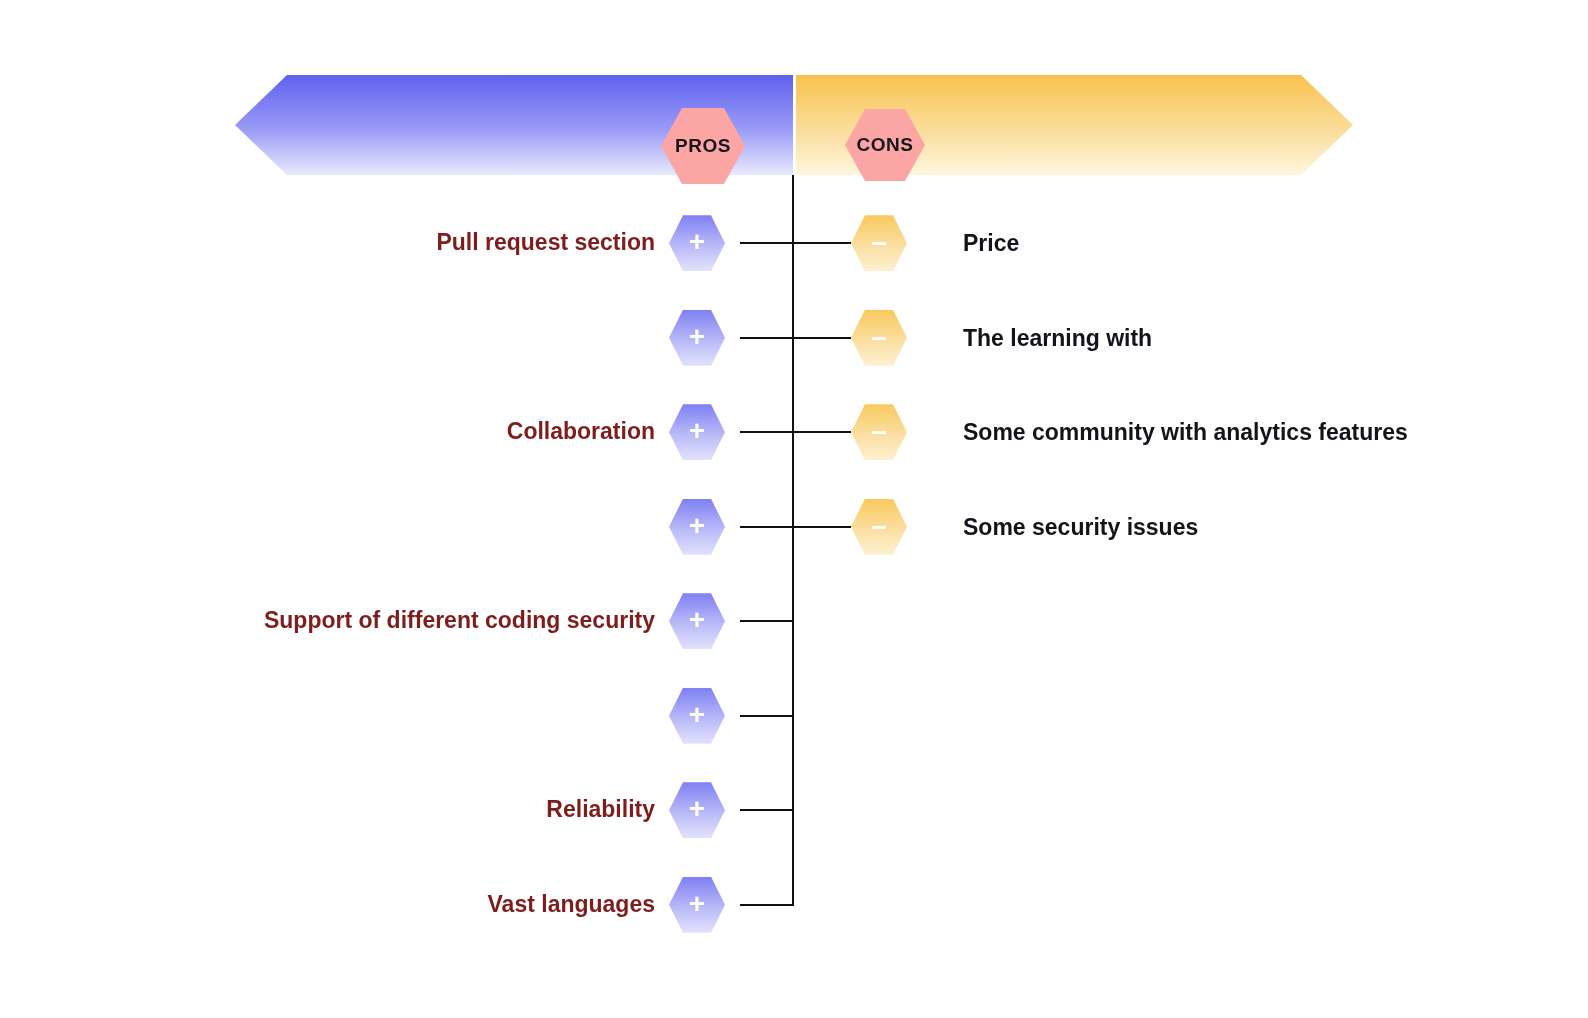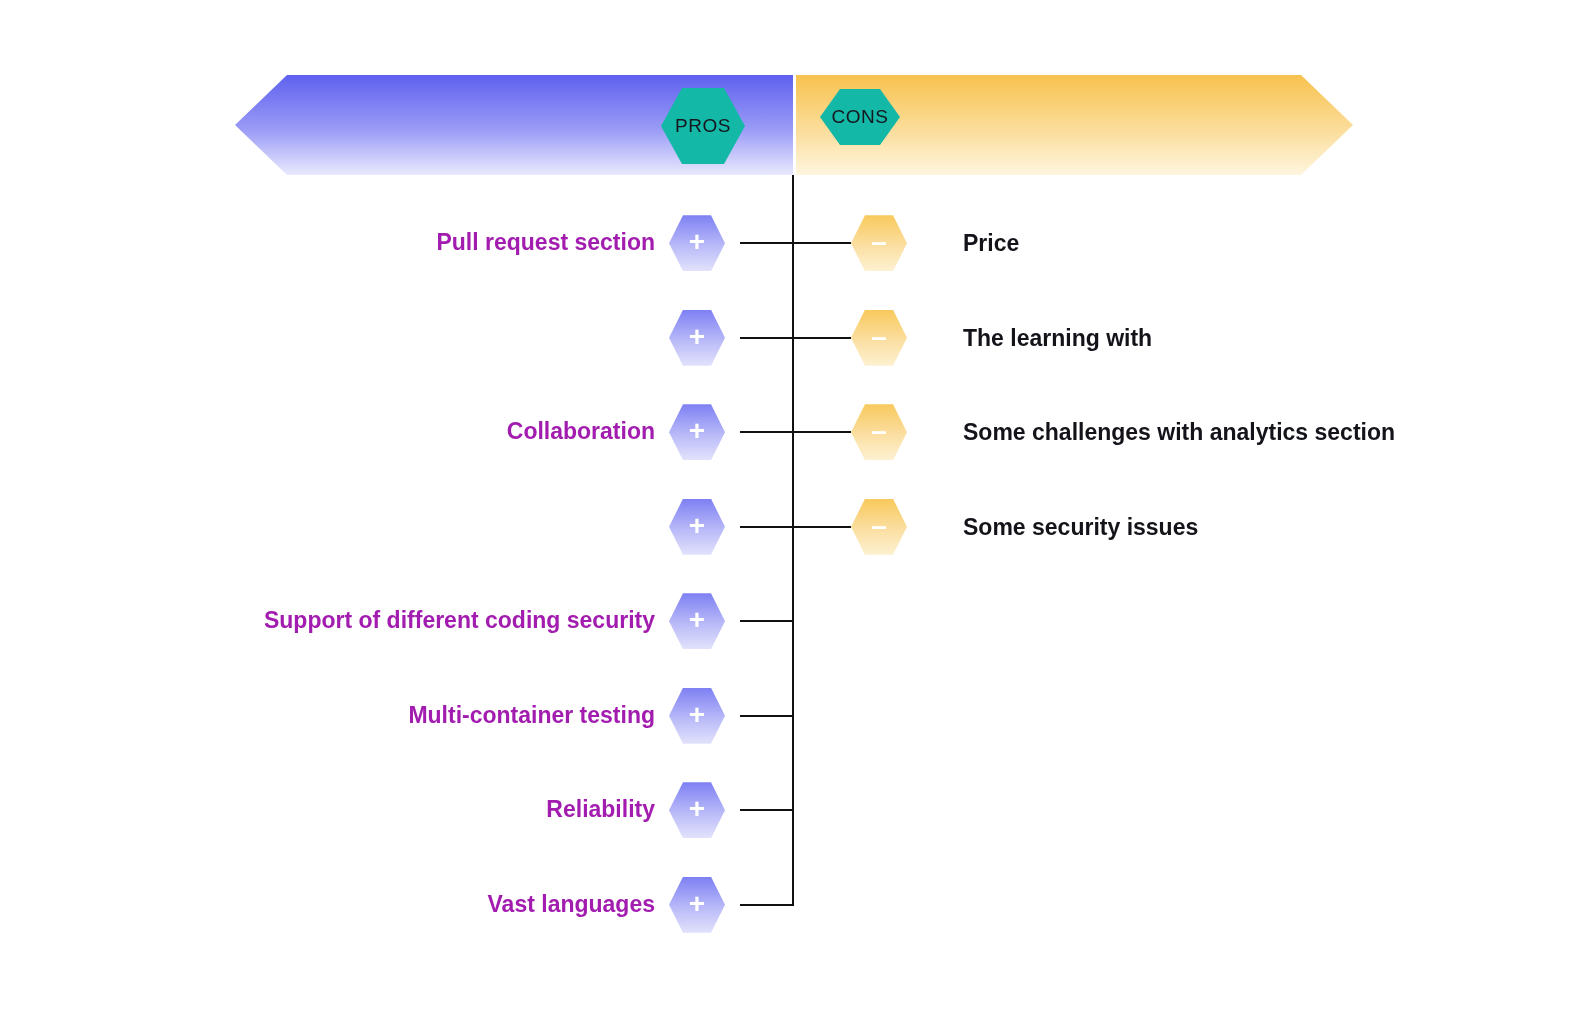--- a/index.html
+++ b/index.html
@@ -31,32 +31,33 @@
   .banner.cons {
     left: 796px;
     width: 557px;
     background: linear-gradient(180deg, #F8C24E 0%, #FBDD9B 55%, #FEF6DE 100%);
     clip-path: polygon(0 0, calc(100% - 52px) 0, 100% 50%, calc(100% - 52px) 100%, 0 100%);
   }
 
   
   .badge {
     position: absolute;
-    background: #14b8a6;
+    background: #fca5a5;
     clip-path: polygon(25% 0, 75% 0, 100% 50%, 75% 100%, 25% 100%, 0 50%);
     display: flex;
     align-items: center;
     justify-content: center;
-    font-weight: 400;
+    font-weight: 700;
     font-size: 19px;
     letter-spacing: 0.5px;
     color: #16161F;
+    margin-top: 20px;
   }
   .badge.pros-badge { left: 661px; top: 88px; width: 84px; height: 76px; }
-  .badge.cons-badge { left: 820px; top: 89px; width: 80px; height: 56px; }
+  .badge.cons-badge { left: 845px; top: 89px; width: 80px; height: 72px; }
 
   
   .spine {
     position: absolute;
     left: 792px;
     top: 175px;
     width: 2px;
     height: 731px;
     background: #111111;
   }
@@ -75,21 +76,21 @@
   .pro-text {
     position: absolute;
     right: 933px;
     top: 50%;
     transform: translateY(-50%);
     max-width: 420px;
     text-align: right;
     font-weight: 700;
     font-size: 23px;
     line-height: 1.55;
-    color: #a21caf;
+    color: #7f1d1d;
     white-space: normal;
   }
   .con-text {
     position: absolute;
     left: 963px;
     top: 50%;
     transform: translateY(-50%);
     font-weight: 700;
     font-size: 23px;
     color: #13131A;
@@ -173,21 +174,21 @@
 
     <div class="row">
       <span class="pro-text">Collaboration</span>
       <span class="hex pro-hex">
           <span class="sym">+</span>
         </span>
       <span class="connector long"></span>
       <span class="hex con-hex">
           <span class="sym">–</span>
         </span>
-      <span class="con-text">Some challenges with analytics section</span>
+      <span class="con-text">Some community with analytics features</span>
     </div>
 
     <div class="row">
       <span class="hex pro-hex">
           <span class="sym">+</span>
         </span>
       <span class="connector long"></span>
       <span class="hex con-hex">
           <span class="sym">–</span>
         </span>
@@ -196,21 +197,20 @@
 
     <div class="row">
       <span class="pro-text">Support of different coding security</span>
       <span class="hex pro-hex">
           <span class="sym">+</span>
         </span>
       <span class="connector short"></span>
     </div>
 
     <div class="row">
-      <span class="pro-text">Multi-container testing</span>
       <span class="hex pro-hex">
           <span class="sym">+</span>
         </span>
       <span class="connector short"></span>
     </div>
 
     <div class="row">
       <span class="pro-text">Reliability</span>
       <span class="hex pro-hex">
           <span class="sym">+</span>

